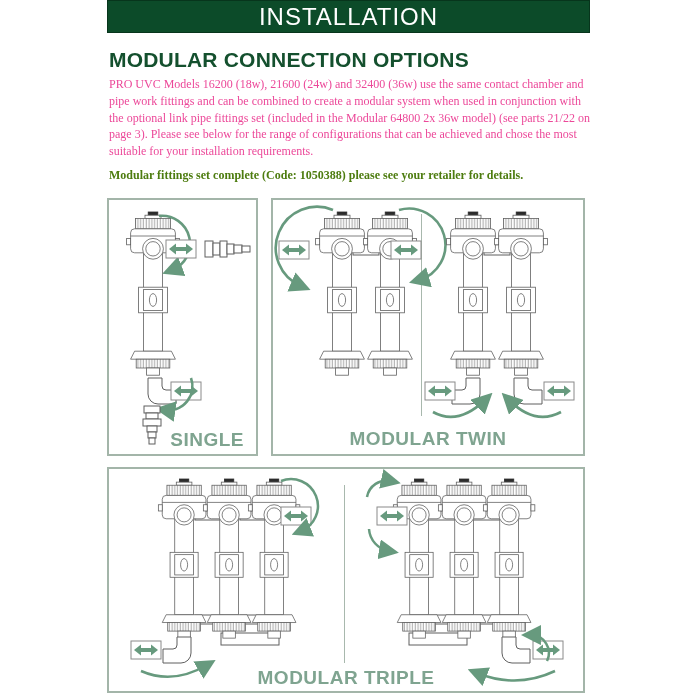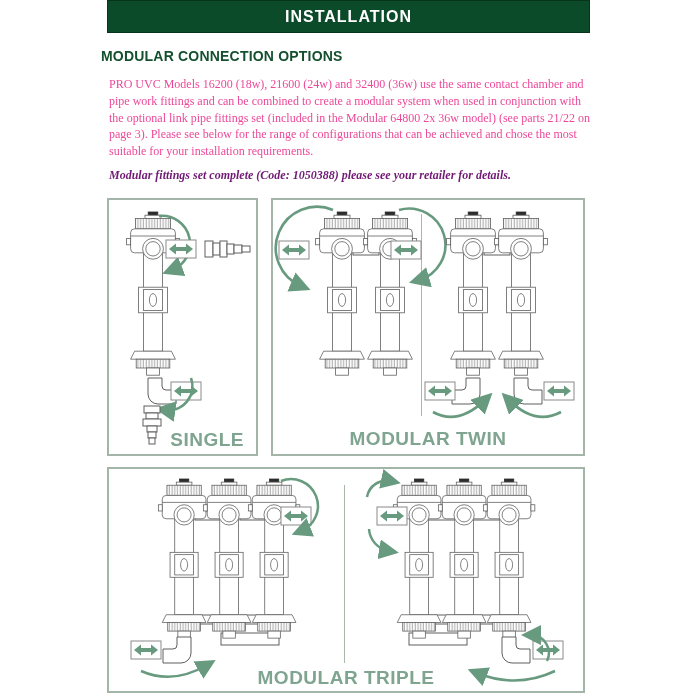--- a/index.html
+++ b/index.html
@@ -2,30 +2,30 @@
 <html><head>
 <meta charset="utf-8">
 <style>
   html,body{margin:0;padding:0;background:#ffffff;}
   #page{position:relative;width:700px;height:700px;background:#ffffff;overflow:hidden;
         font-family:"Liberation Serif", serif;color:#1a1a1a;}
   
   .banner{position:absolute;left:107px;top:0;width:483px;height:33px;
           background:#0c4b29;border:1px solid #07351c;box-sizing:border-box;
           display:flex;align-items:center;justify-content:center;}
-  .banner-text{color:#ffffff;font-family:"Liberation Sans", sans-serif;font-weight:bold;
-               font-size:16px;letter-spacing:1px;}
+  .banner-text{color:#ffffff;font-family:"Liberation Sans", sans-serif;font-weight:normal;
+               font-size:24px;letter-spacing:1px;}
   
-  .sec-title{position:absolute;left:101px;top:48px;width:480px;
+  .sec-title{position:absolute;left:109px;top:48px;width:480px;
              font-family:"Liberation Sans", sans-serif;font-weight:bold;
-             font-size:14px;color:#14502e;letter-spacing:0.2px;}
+             font-size:21px;color:#14502e;letter-spacing:0.2px;}
   .sec-paragraph{position:absolute;left:109px;top:76px;width:482px;
                  font-size:12px;line-height:1.4;color:#ec4899;}
   .sec-note{position:absolute;left:109px;top:168px;width:482px;
-            font-size:12px;font-weight:bold;color:#701a75;font-style:italic;}
+            font-size:12px;font-weight:bold;color:#4d7c0f;}
   
   .figbox{position:absolute;background:#fff;border:2px solid #a3b5a9;box-sizing:border-box;}
   #box-single{left:107px;top:198px;width:151px;height:258px;}
   #box-twin{left:271px;top:198px;width:314px;height:258px;}
   #box-triple{left:107px;top:467px;width:478px;height:226px;}
   .fig-label{position:absolute;font-family:"Liberation Sans", sans-serif;font-weight:bold;
              color:#7fa490;font-size:19px;letter-spacing:0.5px;}
   #label-single{right:12px;bottom:3px;}
   #label-twin{left:0;right:0;bottom:4px;text-align:center;}
   #label-triple{left:0;right:0;bottom:2px;text-align:center;}

